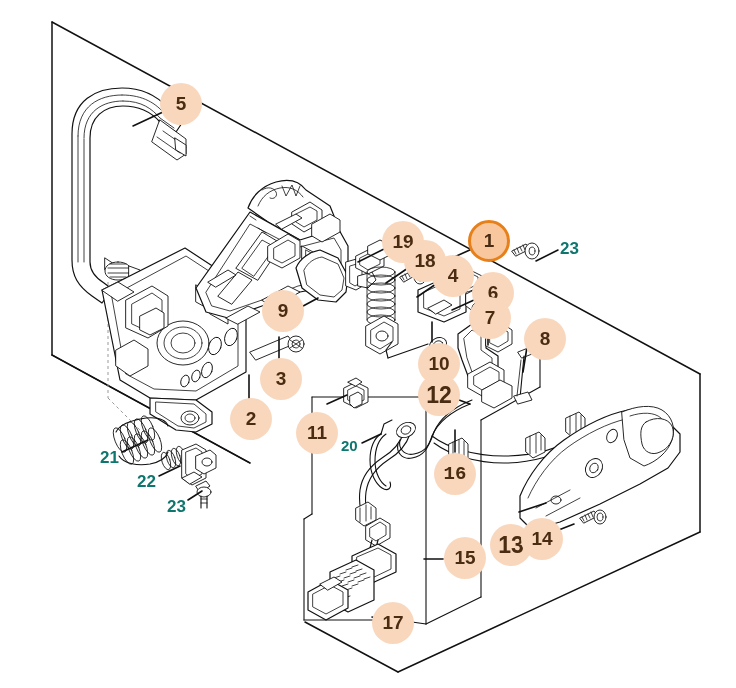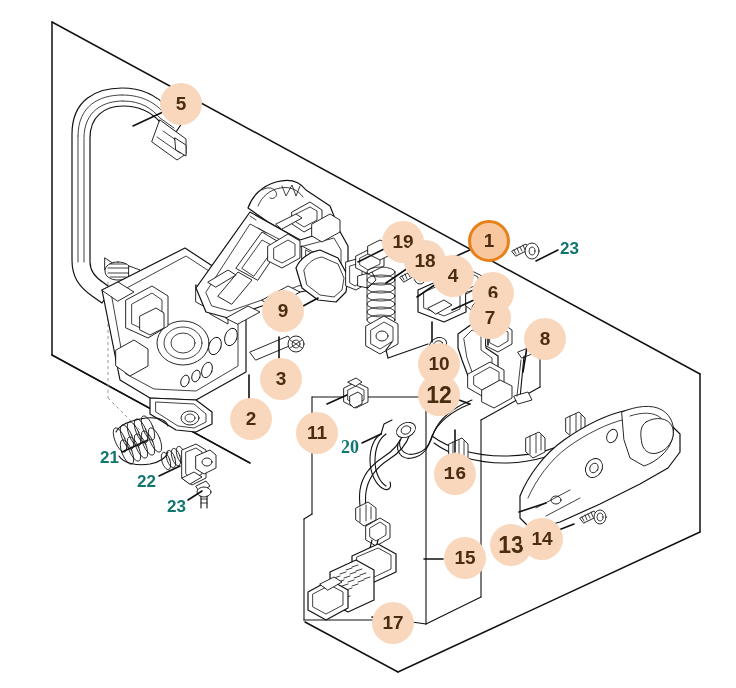--- a/index.html
+++ b/index.html
@@ -487,19 +487,19 @@
       <div class="badge" style="left: 444px; top: 537px; width: 42px; height: 42px; font-size: 19px;">
         <span>15</span>
       </div>
       <div class="badge" style="left: 372px; top: 602px; width: 42px; height: 42px; font-size: 19px;">
         <span>17</span>
       </div>
     </div>
 
   <div id="plain-layer">
       <div class="plain" style="left: 560px; top: 239px; font-size: 17px;">23</div>
-      <div class="plain" style="left: 341px; top: 437px; font-size: 18px; font-family: Liberation Serif, serif;">20</div>
+      <div class="plain" style="left: 341px; top: 437px; font-size: 15px;">20</div>
       <div class="plain" style="left: 100px; top: 448px; font-size: 17px; text-align: right;">21</div>
       <div class="plain" style="left: 137px; top: 472px; font-size: 17px;">22</div>
       <div class="plain" style="left: 167px; top: 497px; font-size: 17px;">23</div>
     </div>
 
 </div>
 
 </body></html>

